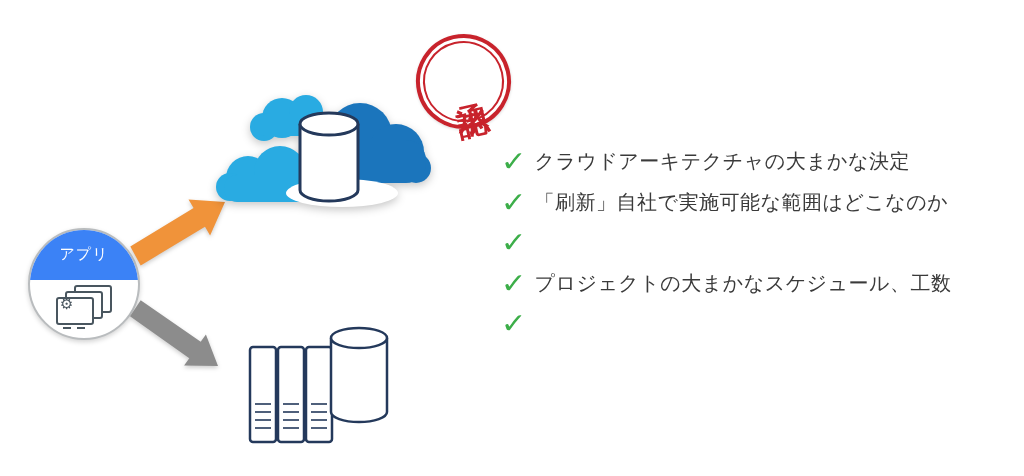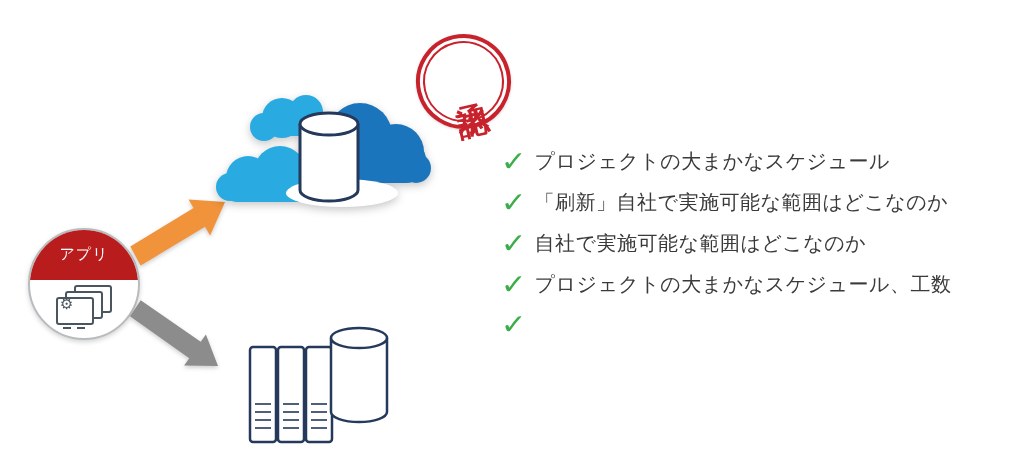--- a/index.html
+++ b/index.html
@@ -19,21 +19,21 @@
     position:absolute; left:28px; top:228px;
     width:112px; height:112px;
     border-radius:50%;
     border:2px solid #b9bcbe;
     background:#ffffff;
     overflow:hidden;
     box-shadow:0 2px 5px rgba(0,0,0,0.18);
   }
   .app-circle-top {
     height:46%;
-    background:#b91c1c;
+    background:#3b82f6;
     display:flex; align-items:center; justify-content:center;
   }
   .app-label {
     color:#ffffff; font-size:15px; letter-spacing:1px;
   }
   .app-circle-bottom {
     height:54%;
     display:flex; align-items:center; justify-content:center;
     position:relative;
   }
@@ -195,29 +195,28 @@
     </g>
     <g>
       <path d="M85 16 L85 90 A28 10 0 0 0 141 90 L141 16" fill="#ffffff" stroke="#24395B" stroke-width="2.5"></path>
       <ellipse cx="113" cy="16" rx="28" ry="10" fill="#ffffff" stroke="#24395B" stroke-width="2.5"></ellipse>
     </g>
   </svg>
 
   <div class="checklist">
     <div class="check-row">
       <span class="check-mark">✓</span>
-      <span class="check-text">プロジェクトの大まかなスケジュール</span>
+      <span class="check-text">クラウドアーキテクチャの大まかな決定</span>
     </div>
     <div class="check-row">
       <span class="check-mark">✓</span>
       <span class="check-text">「刷新」自社で実施可能な範囲はどこなのか</span>
     </div>
     <div class="check-row">
       <span class="check-mark">✓</span>
-      <span class="check-text">自社で実施可能な範囲はどこなのか</span>
     </div>
     <div class="check-row">
       <span class="check-mark">✓</span>
       <span class="check-text">プロジェクトの大まかなスケジュール、工数</span>
     </div>
     <div class="check-row">
       <span class="check-mark">✓</span>
     </div>
   </div>
 

